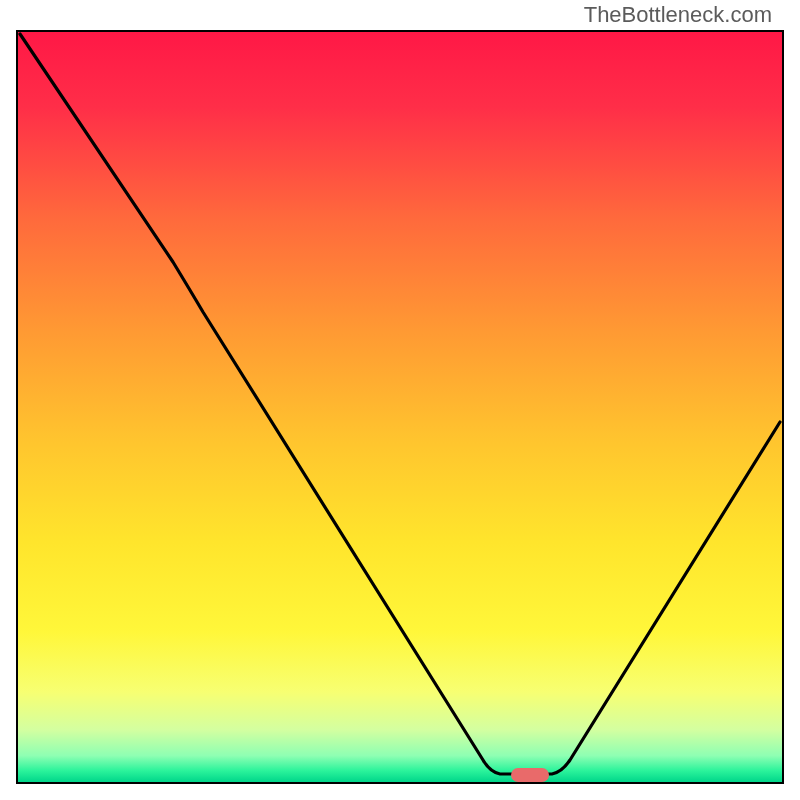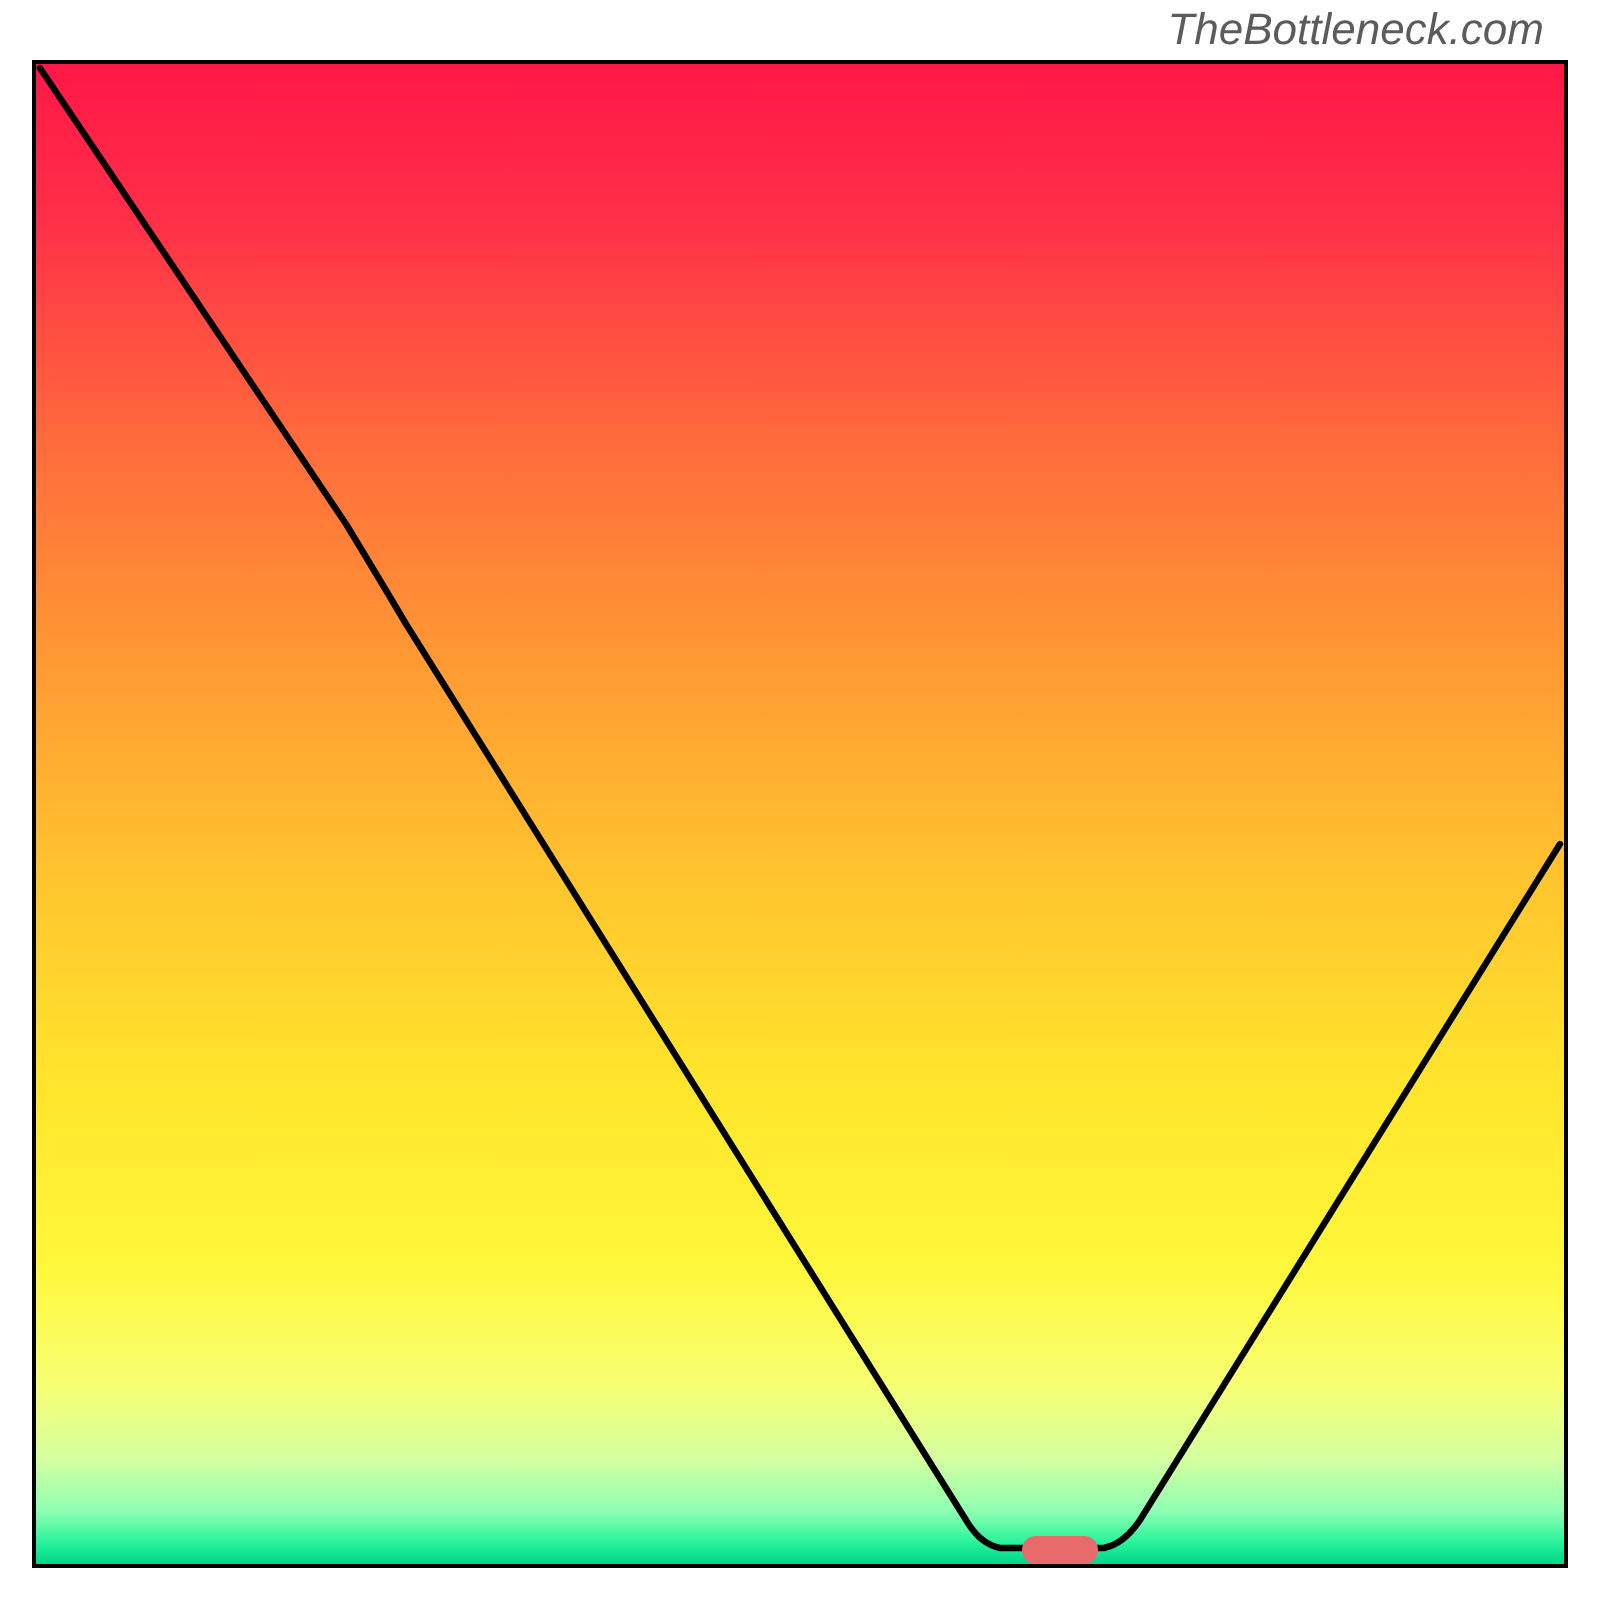--- a/index.html
+++ b/index.html
@@ -7,21 +7,20 @@
     padding: 0;
     width: 800px;
     height: 800px;
     background: #ffffff;
     font-family: Arial, Helvetica, sans-serif;
   }
   .container {
     position: relative;
     width: 784px;
     height: 800px;
-    font-style: italic;
   }
   .watermark {
     position: absolute;
     top: 2px;
     right: 12px;
     font-size: 22px;
     font-weight: 500;
     color: #5b5b5b;
     letter-spacing: 0px;
     z-index: 10;

